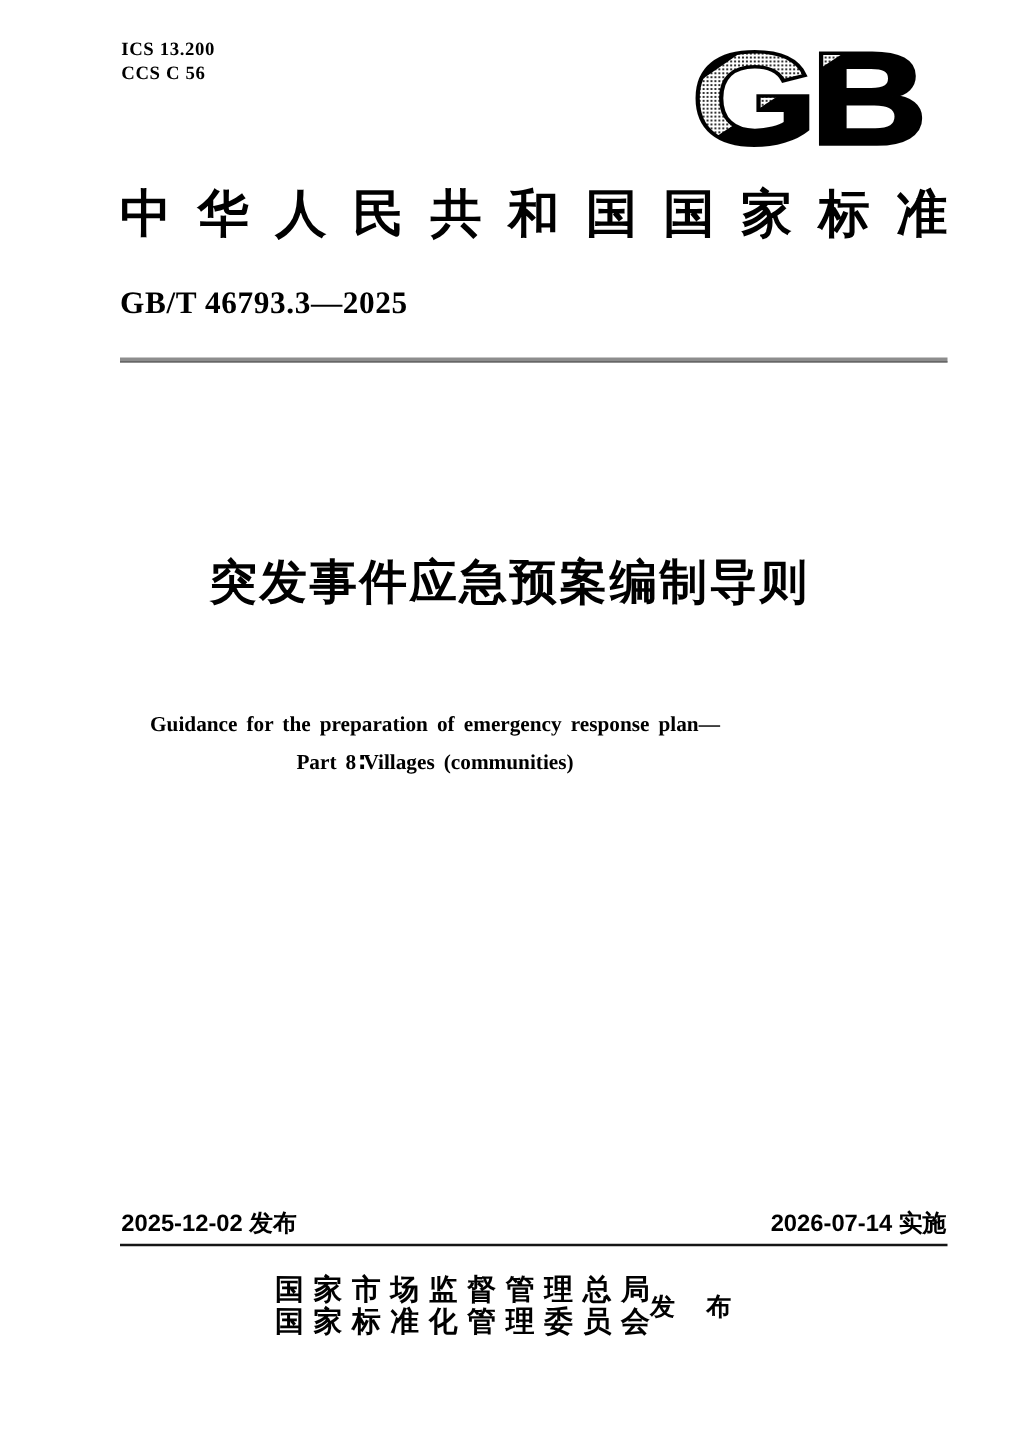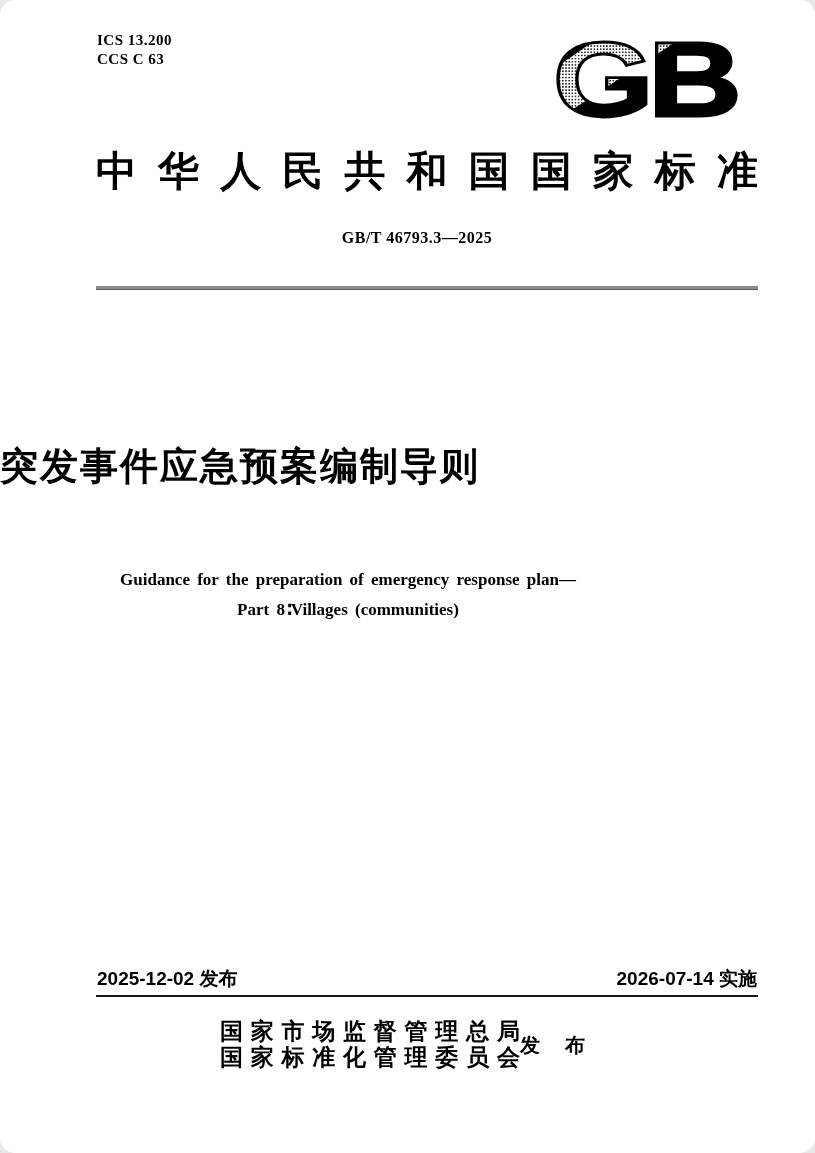--- a/index.html
+++ b/index.html
@@ -6,21 +6,20 @@
   html, body { margin: 0; padding: 0; background: #e8e8e8; }
   .page {
     position: relative;
     width: 815px;
     height: 1153px;
     margin: 0 auto;
     background: #ffffff;
     color: #000;
     font-family: "Liberation Serif", serif;
     overflow: hidden;
-    border-radius: 15px;
   }
 
   
   .doc-codes {
     position: absolute;
     left: 97px;
     top: 31px;
     font-family: "Liberation Serif", serif;
     font-weight: bold;
     font-size: 15px;
@@ -54,44 +53,44 @@
     justify-content: space-between;
   }
   .national-title::after { content: none; }
 
   
   .standard-number {
     position: absolute;
     left: 96px;
     top: 229px;
     width: 642px;
-    text-align: center;
-    font-family: "Liberation Serif", serif;
-    font-weight: bold;
-    font-size: 16px;
+    text-align: left;
+    font-family: "Liberation Serif", serif;
+    font-weight: bold;
+    font-size: 25px;
     letter-spacing: 0.5px;
   }
 
   .divider-top {
     position: absolute;
     left: 96px;
     top: 286px;
     width: 662px;
     height: 3px;
     background: #8d8d8d;
     border-bottom: 1px solid #5a5a5a;
   }
 
   
   .cn-title {
     position: absolute;
     left: 0;
     top: 441px;
     width: 815px;
-    text-align: left;
+    text-align: center;
     font-family: "Liberation Sans", sans-serif;
     font-weight: bold;
     font-size: 38px;
     line-height: 51px;
     letter-spacing: 2px;
   }
 
   
   .en-title {
     position: absolute;
@@ -158,21 +157,21 @@
     white-space: nowrap;
   }
 </style>
 </head>
 <body>
 
 <div class="page">
 
   <div class="doc-codes">
     <div>ICS 13.200</div>
-    <div>CCS C 63</div>
+    <div>CCS C 56</div>
   </div>
 
   <svg class="gb-logo" viewBox="0 0 200 95" xmlns="http://www.w3.org/2000/svg" aria-hidden="true">
     <defs>
       <pattern id="gbdots" width="3.4" height="3.4" patternUnits="userSpaceOnUse">
         <rect width="3.4" height="3.4" fill="#ffffff"></rect>
         <circle cx="1.7" cy="1.7" r="0.95" fill="#000000"></circle>
       </pattern>
       <clipPath id="gbclip">
         <text x="100" y="87" text-anchor="middle" font-family="'Liberation Sans', sans-serif" font-weight="bold" font-size="114" letter-spacing="-5" textLength="198" lengthAdjust="spacingAndGlyphs">GB</text>

